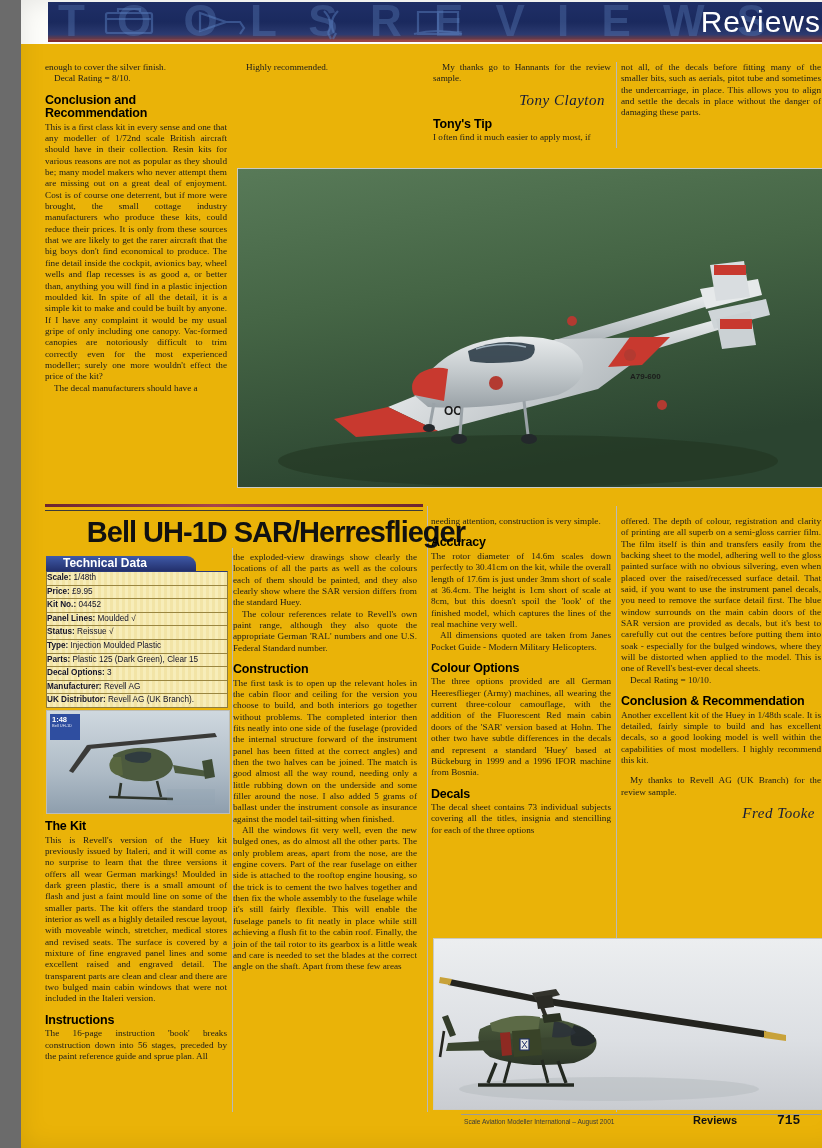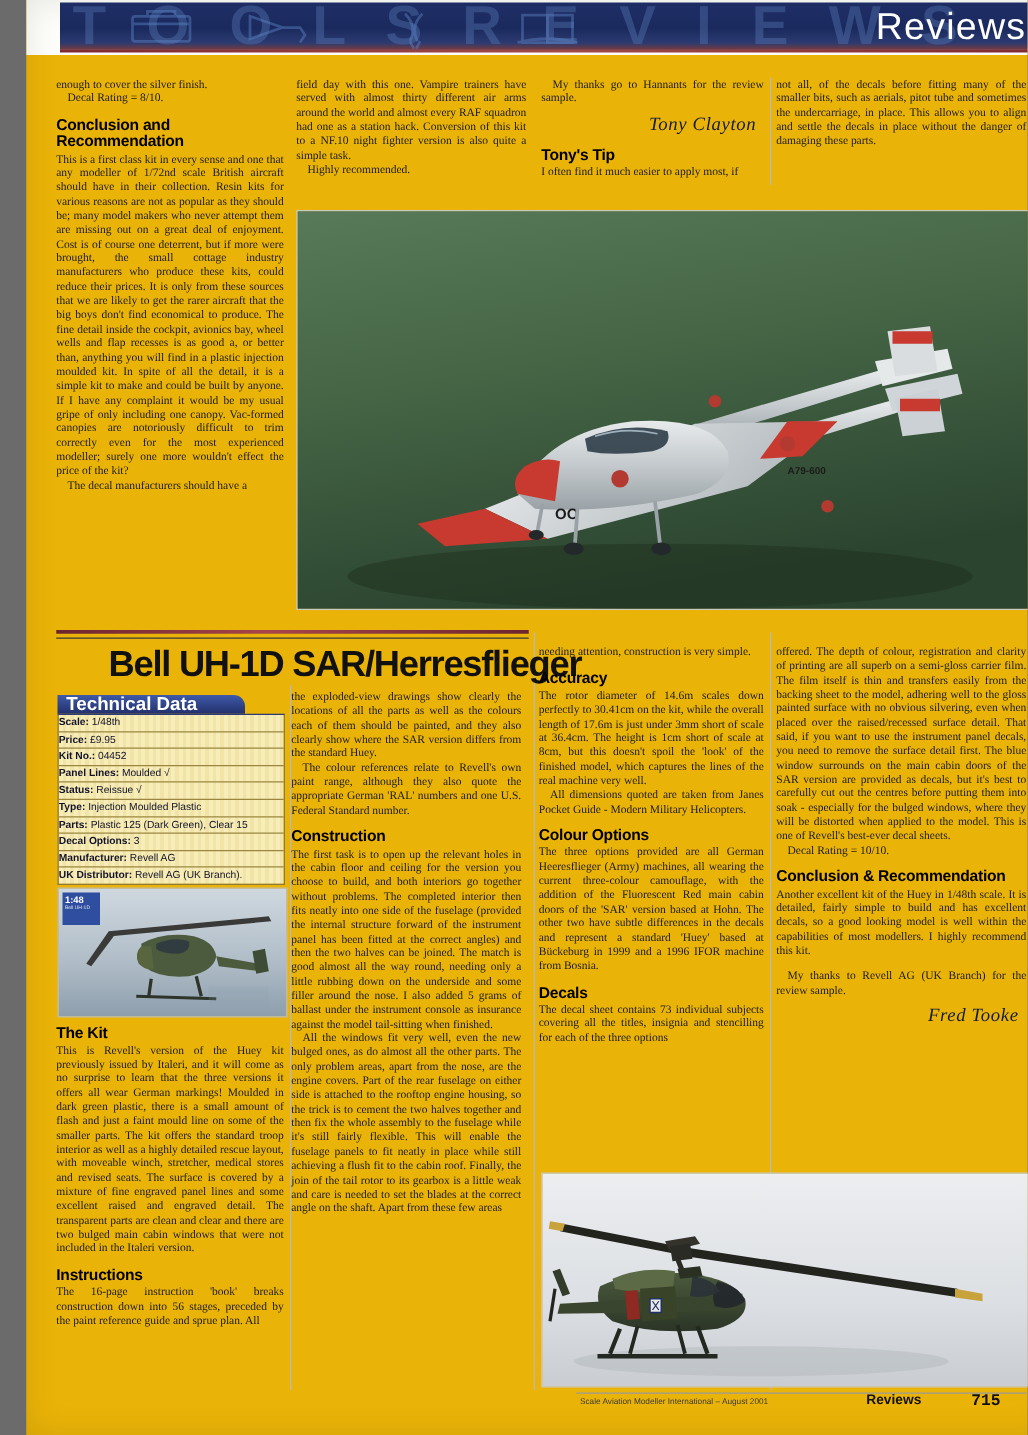--- a/index.html
+++ b/index.html
@@ -90,21 +90,21 @@
     text-align:right;
   }
   
   #techbox{
     position:absolute;left:25px;top:556px;width:182px;
   }
   #techbox .tab{
     position:relative;width:150px;height:15px;
     background:linear-gradient(180deg,#3f5aa8,#23306c);
     color:#fff;font-family:"Liberation Sans",sans-serif;
-    font-size:15px;font-weight:bold;line-height:15px;padding-left:7px;
+    font-size:12px;font-weight:bold;line-height:15px;padding-left:17px;
     box-sizing:border-box;
     border-radius:0 9px 0 0;
   }
   #techbox .rows{
     border:1px solid #8d7b3c;border-top:1px solid #2b3a78;
     background:
       repeating-linear-gradient(90deg,#f7edb9 0 3px,#f2e4a6 3px 6px);
   }
   #techbox .row{
     border-bottom:1px solid #9a8640;
@@ -188,21 +188,20 @@
 
   <div class="col body" id="c1">
     <p>enough to cover the silver finish.</p>
     <p class="ind">Decal Rating = 8/10.</p>
     <h3>Conclusion and Recommendation</h3>
     <p>This is a first class kit in every sense and one that any modeller of 1/72nd scale British aircraft should have in their collection. Resin kits for various reasons are not as popular as they should be; many model makers who never attempt them are missing out on a great deal of enjoyment. Cost is of course one deterrent, but if more were brought, the small cottage industry manufacturers who produce these kits, could reduce their prices. It is only from these sources that we are likely to get the rarer aircraft that the big boys don't find economical to produce. The fine detail inside the cockpit, avionics bay, wheel wells and flap recesses is as good a, or better than, anything you will find in a plastic injection moulded kit. In spite of all the detail, it is a simple kit to make and could be built by anyone. If I have any complaint it would be my usual gripe of only including one canopy. Vac-formed canopies are notoriously difficult to trim correctly even for the most experienced modeller; surely one more wouldn't effect the price of the kit?</p>
     <p class="ind">The decal manufacturers should have a</p>
   </div>
 
   <div class="col body" id="c2">
-    <p>field day with this one. Vampire trainers have served with almost thirty different air arms around the world and almost every RAF squadron had one as a station hack. Conversion of this kit to a NF.10 night fighter version is also quite a simple task.</p>
     <p class="ind">Highly recommended.</p>
   </div>
 
   <div class="col body" id="c3">
     <p class="ind">My thanks go to Hannants for the review sample.</p>
     <div class="sig">Tony Clayton</div>
     <h3>Tony's Tip</h3>
     <p>I often find it much easier to apply most, if</p>
   </div>
 

